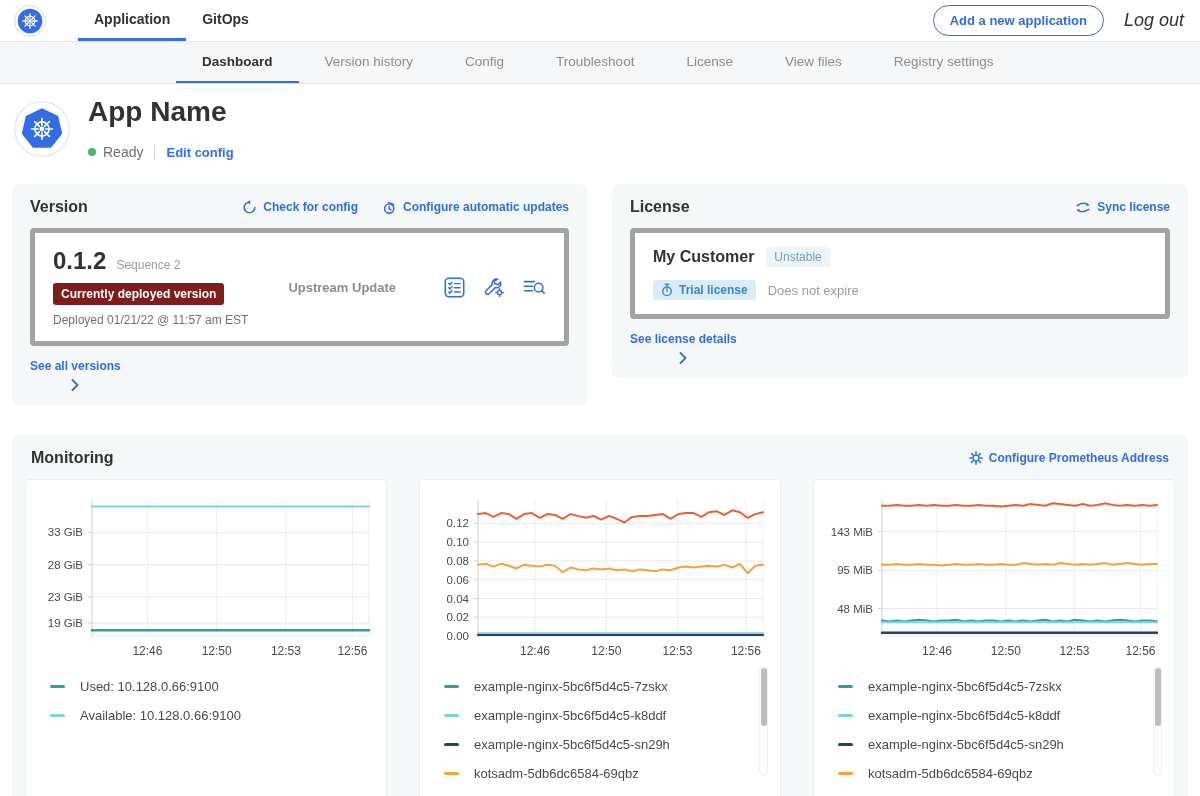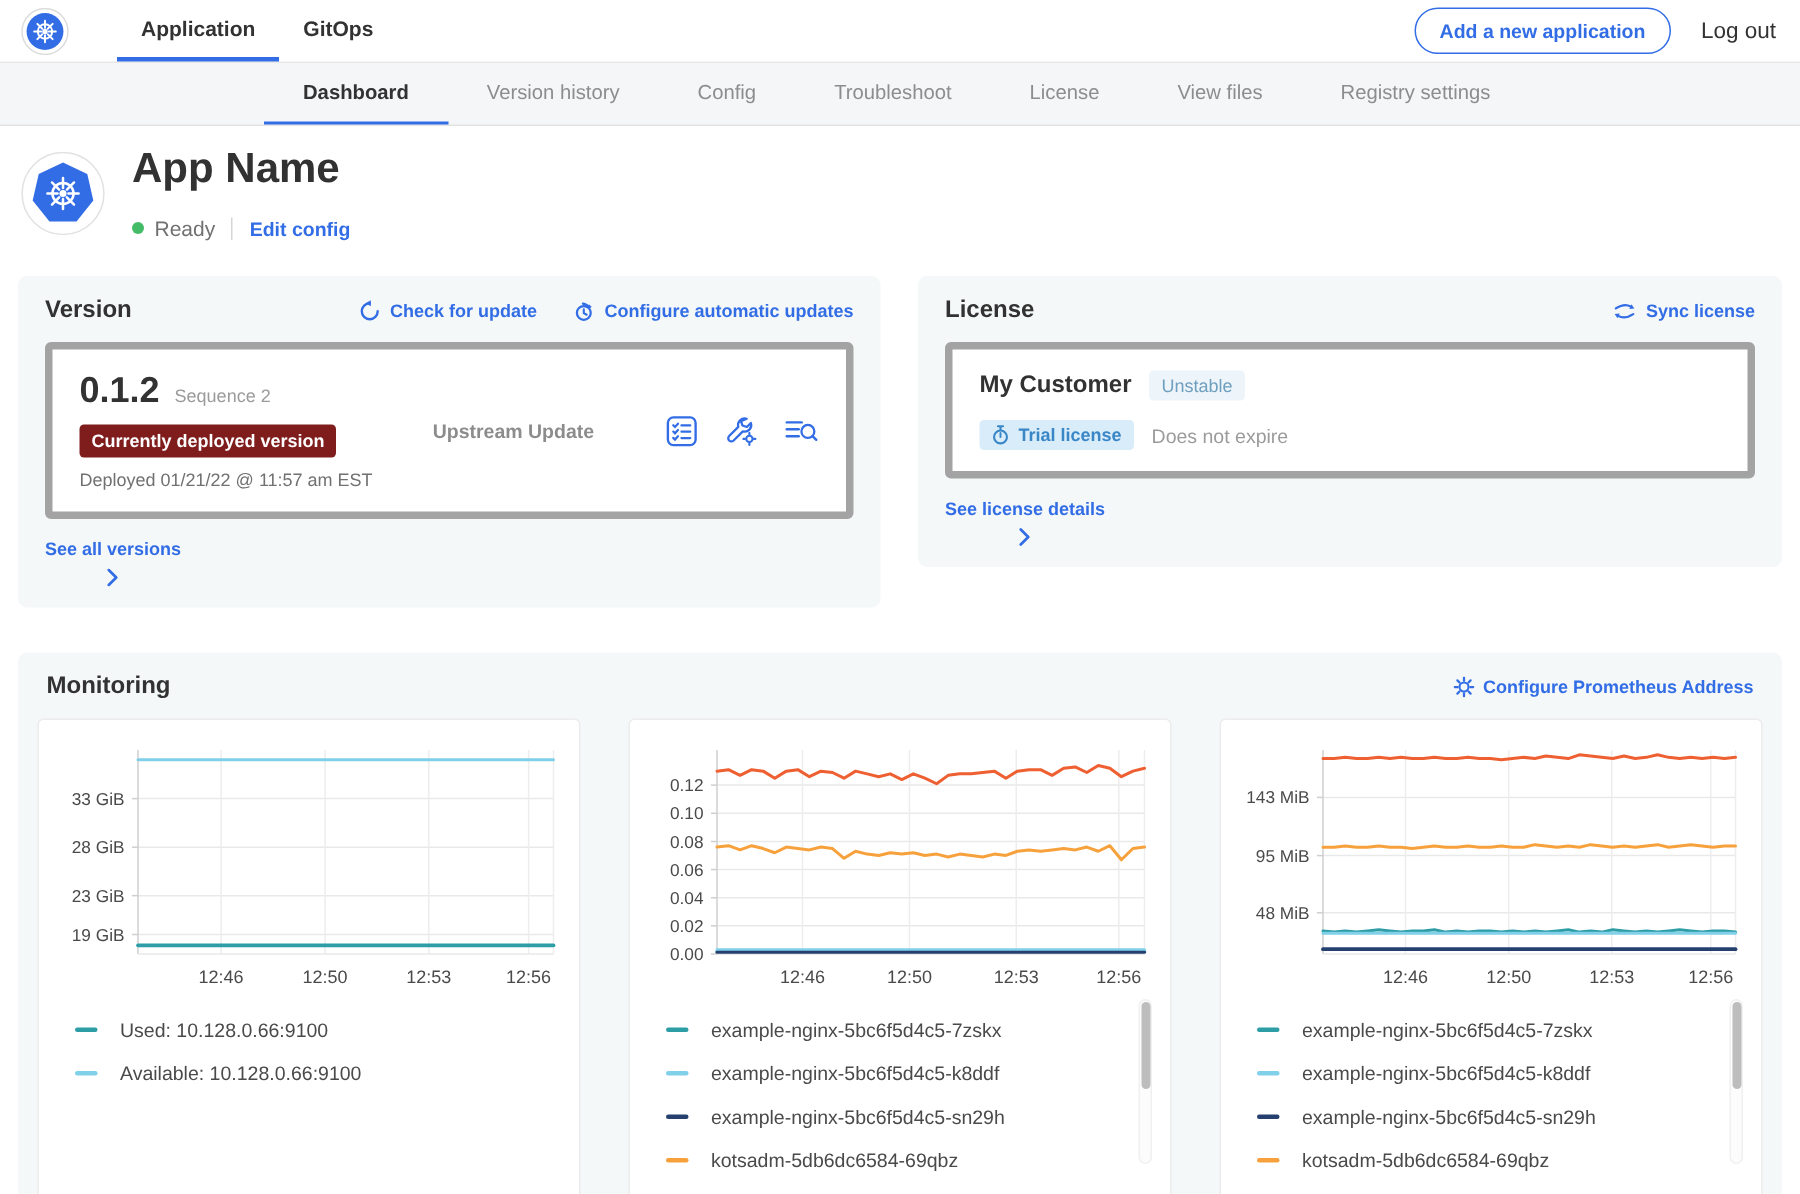--- a/index.html
+++ b/index.html
@@ -11,21 +11,21 @@
   
   .topnav { display:flex; align-items:stretch; height:42px; border-bottom:1px solid #e8e8e8; padding-left:14px; }
   .logo-wrap { display:flex; align-items:center; }
   .topnav-tabs { display:flex; margin-left:32px; }
   .nav-tab { display:flex; align-items:center; padding:16px 16px; font-size:14px; font-weight:700; color:#323232;
              border-bottom:3px solid transparent; cursor:pointer; }
   .nav-tab.active { border-bottom-color:#326de6; }
   .topnav-right { margin-left:auto; display:flex; align-items:center; gap:20px; padding-right:16px; }
   .pill-btn { background:#fff; border:1px solid #326de6; color:#326de6; font-family:inherit;
               font-size:13px; font-weight:700; border-radius:17px; padding:7px 16px; cursor:pointer; }
-  .logout { font-size:15px; color:#323232; cursor:pointer; }
+  .logout { font-size:18px; color:#323232; cursor:pointer;font-style:italic; }
   
   .subnav { height:42px; background:#f5f6f8; border-bottom:1px solid #e3e3e3; display:flex; padding-left:176px; }
   .sub-tab { display:flex; align-items:center; padding:0 26px; font-size:13.5px; color:#8d8d8d;
              border-bottom:2px solid transparent; cursor:pointer; }
   .sub-tab.active { color:#323232; font-weight:700; border-bottom-color:#326de6;text-align:center; }
   
   .app-header { display:flex; align-items:center; padding:13px 0 17px 14px; }
   .app-icon { width:56px; height:56px; margin-right:18px; }
   .app-title { font-size:28px; font-weight:700; line-height:1.05; }
   .status-row { display:flex; align-items:center; margin-top:18px; }
@@ -154,21 +154,21 @@
 
     <section class="panel version">
       <div class="panel-head">
         <div class="panel-title">Version</div>
         <div class="panel-links">
           <span class="blue-link">
             <svg width="15" height="15" viewBox="0 0 15 15">
               <path d="M7.5 2.2 A5.3 5.3 0 1 0 12.8 7.5" fill="none" stroke="#326de6" stroke-width="1.6" stroke-linecap="round"></path>
               <polygon points="8.2,0.2 4.8,2.2 8.2,4.2" fill="#326de6"></polygon>
             </svg>
-            <span>Check for update</span>
+            <span>Check for config</span>
           </span>
           <span class="blue-link">
             <svg width="15" height="15" viewBox="0 0 15 15">
               <circle cx="7.2" cy="8.6" r="4.6" fill="none" stroke="#326de6" stroke-width="1.5"></circle>
               <polyline points="7.2,6.2 7.2,8.8 9.1,9.8" fill="none" stroke="#326de6" stroke-width="1.4" stroke-linecap="round"></polyline>
               <path d="M10.9 5.1 A6.2 6.2 0 0 0 6.6 2.4" fill="none" stroke="#326de6" stroke-width="1.5" stroke-linecap="round"></path>
               <polygon points="12.6,4.6 9.9,5.9 10.5,2.8" fill="#326de6"></polygon>
             </svg>
             <span>Configure automatic updates</span>
           </span>

